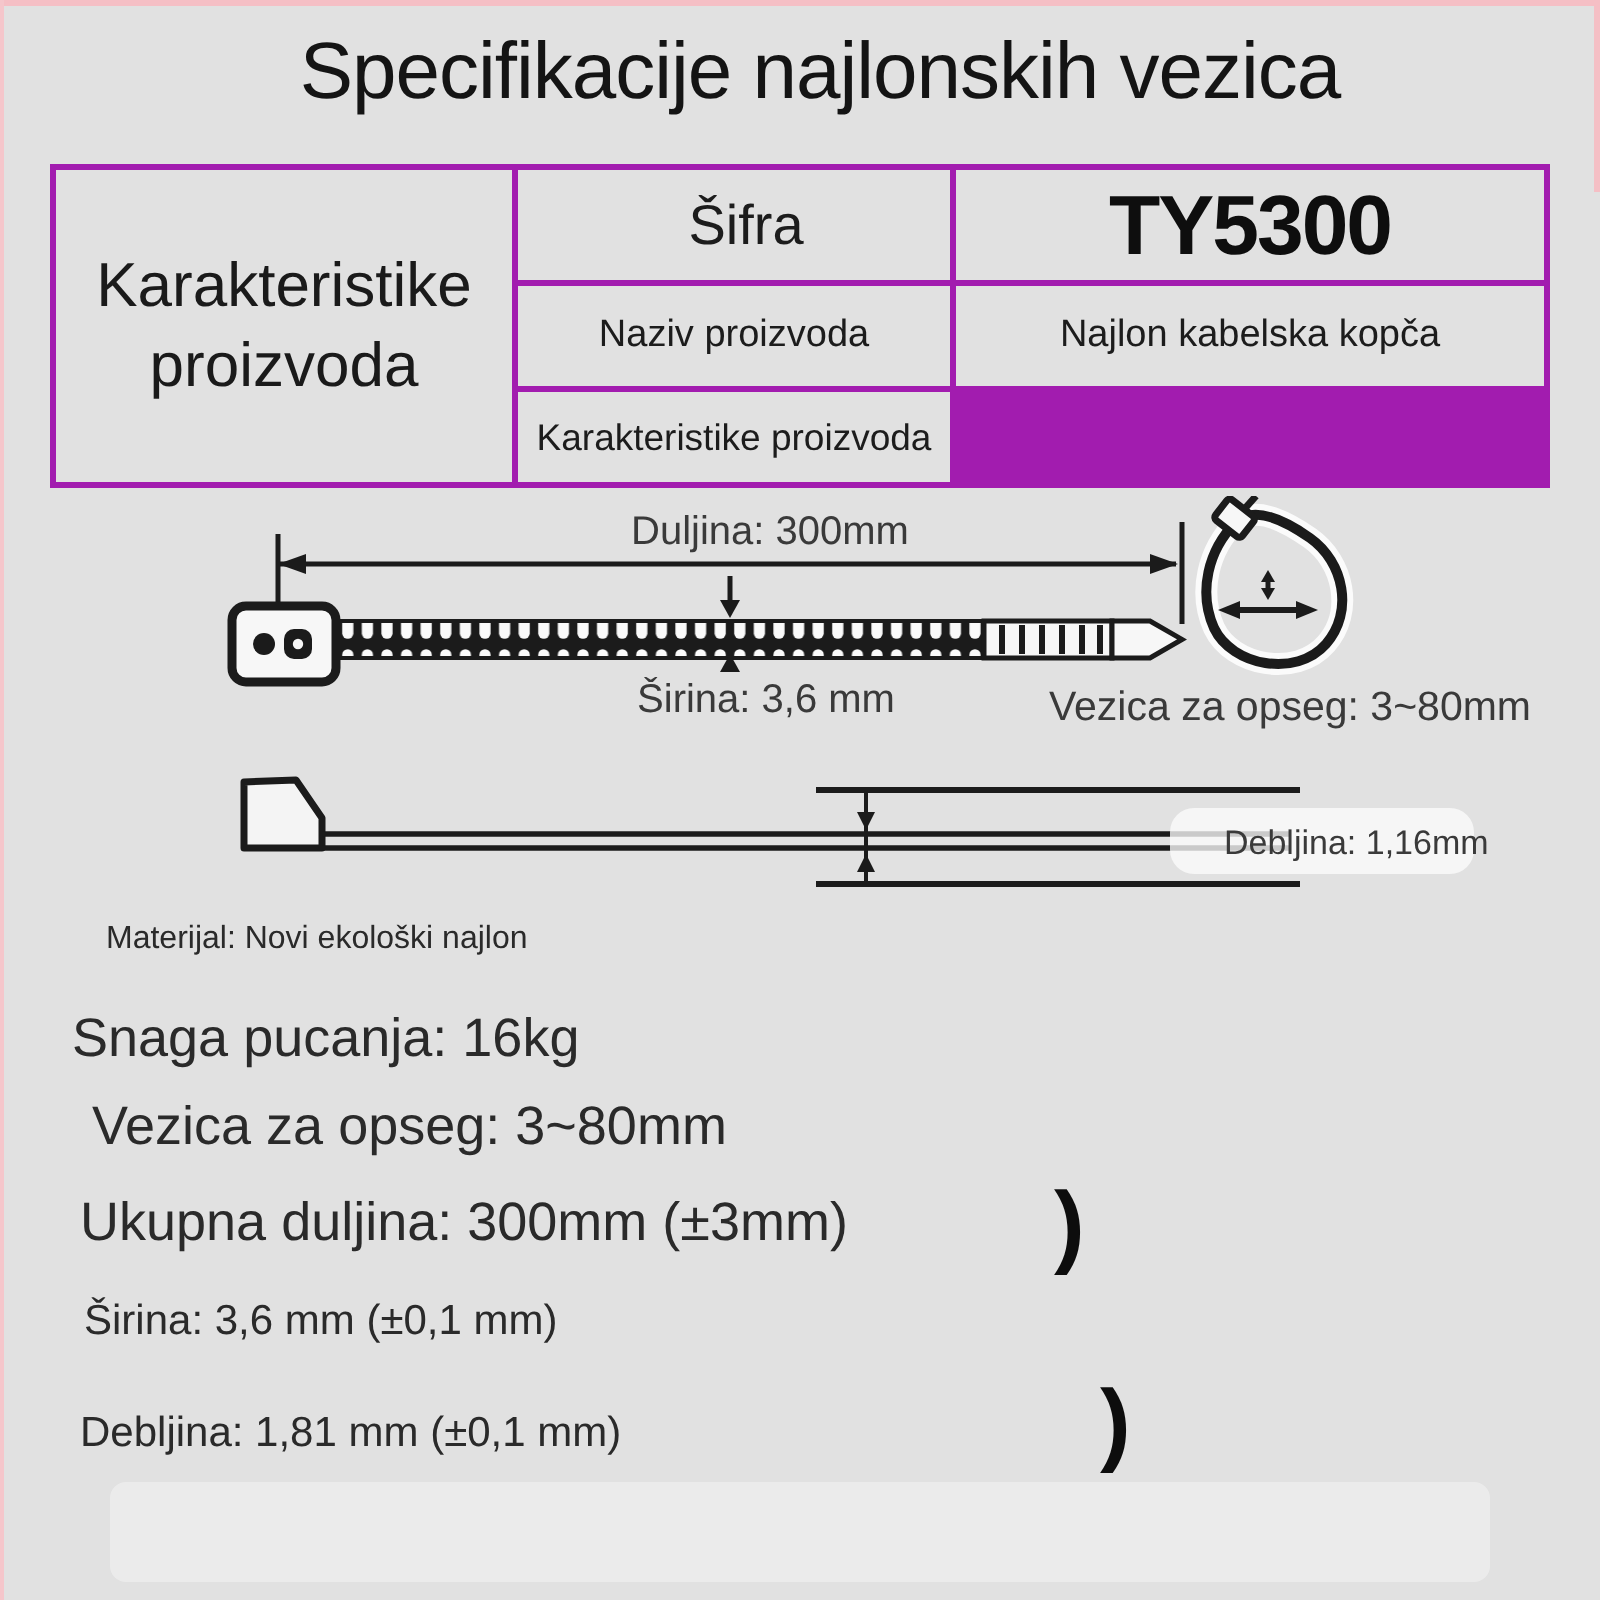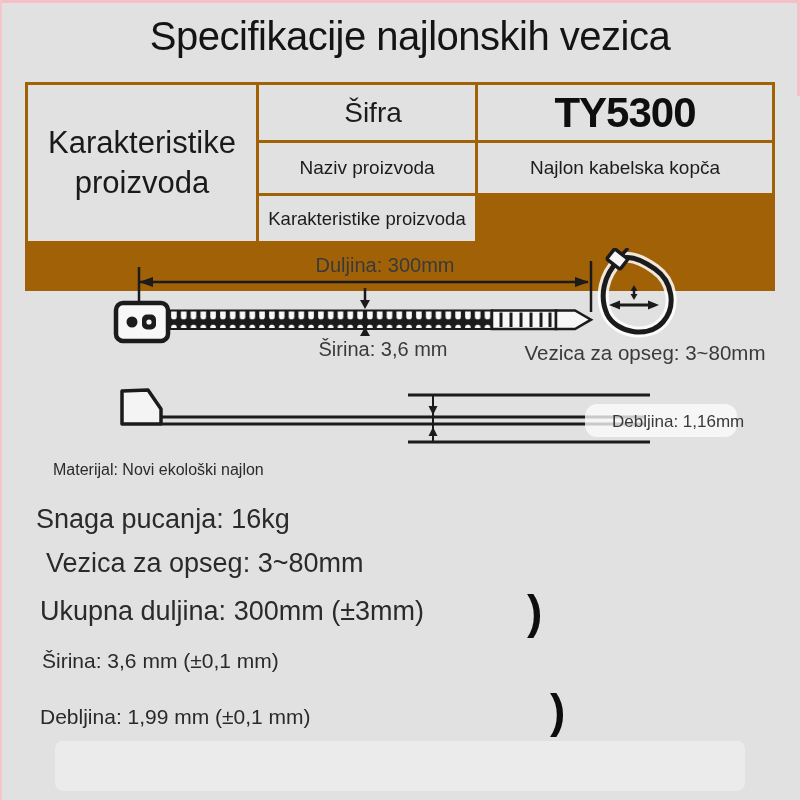--- a/index.html
+++ b/index.html
@@ -14,22 +14,22 @@
   .edge-left{position:absolute;left:0;top:0;width:2px;height:800px;background:#f5c6cb;}
   .edge-right{position:absolute;right:0;top:0;width:3px;height:96px;background:#f5bfc5;}
 
   .title{
     position:absolute;left:10px;top:14px;width:100%;
     text-align:center;font-size:40px;letter-spacing:-.5px;color:#141414;
   }
 
   
   .spec-table{
-    position:absolute;left:25px;top:82px;width:750px;height:209px;
-    background:#a16207;display:grid;box-sizing:border-box;
+    position:absolute;left:25px;top:82px;width:750px;height:162px;
+    background:#a21caf;display:grid;box-sizing:border-box;
     grid-template-columns:228px 216px 294px;
     grid-template-rows:55px 50px 45px;
     gap:3px;padding:3px;
   }
   .cell{background:#e1e1e1;display:flex;align-items:center;justify-content:center;text-align:center;}
   .cell.rowhead{grid-row:1/4;grid-column:1;font-size:31px;line-height:1.28;color:#1a1a1a;}
   .cell.lab-1{font-size:28px;padding-left:12px;}
   .cell.val-1{font-size:42px;font-weight:700;letter-spacing:-1px;color:#0e0e0e;}
   .cell.lab-2,.cell.val-2{font-size:19px;}
   .cell.lab-3{font-size:18.5px;}
@@ -144,18 +144,18 @@
     </g>
     <text x="612" y="179" font-size="17" fill="#2e2e2e">Debljina: 1,16mm</text>
   </svg>
 
   <div class="line l-material">Materijal: Novi ekološki najlon</div>
   <div class="line l-strength">Snaga pucanja: 16kg</div>
   <div class="line l-range">Vezica za opseg: 3~80mm</div>
   <div class="line l-length">Ukupna duljina: 300mm (±3mm)</div>
   <div class="paren paren-1">)</div>
   <div class="line l-width">Širina: 3,6 mm (±0,1 mm)</div>
-  <div class="line l-thickness">Debljina: 1,99 mm (±0,1 mm)</div>
+  <div class="line l-thickness">Debljina: 1,81 mm (±0,1 mm)</div>
   <div class="paren paren-2">)</div>
 
   <div class="note-band"></div>
 
 </div>
 
 </body></html>

